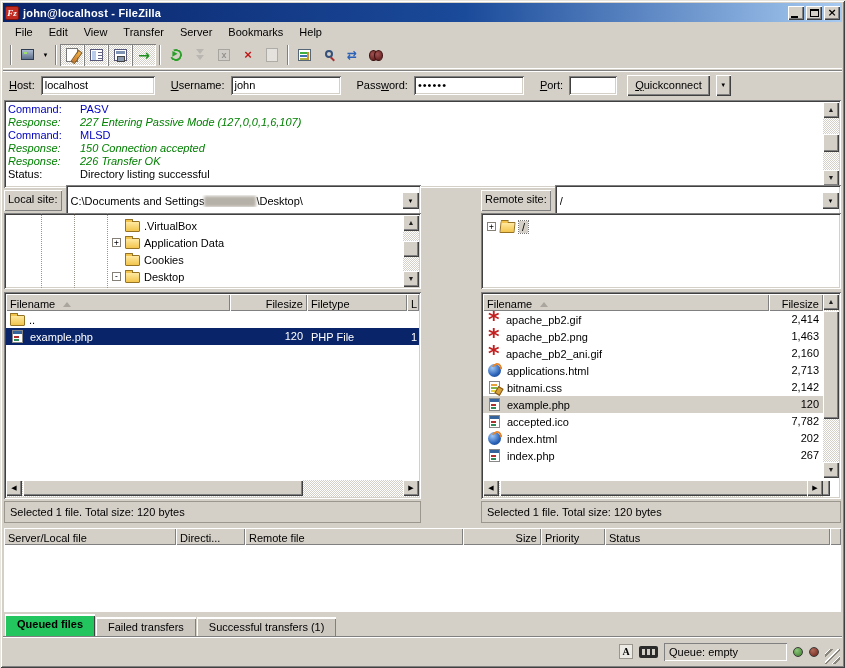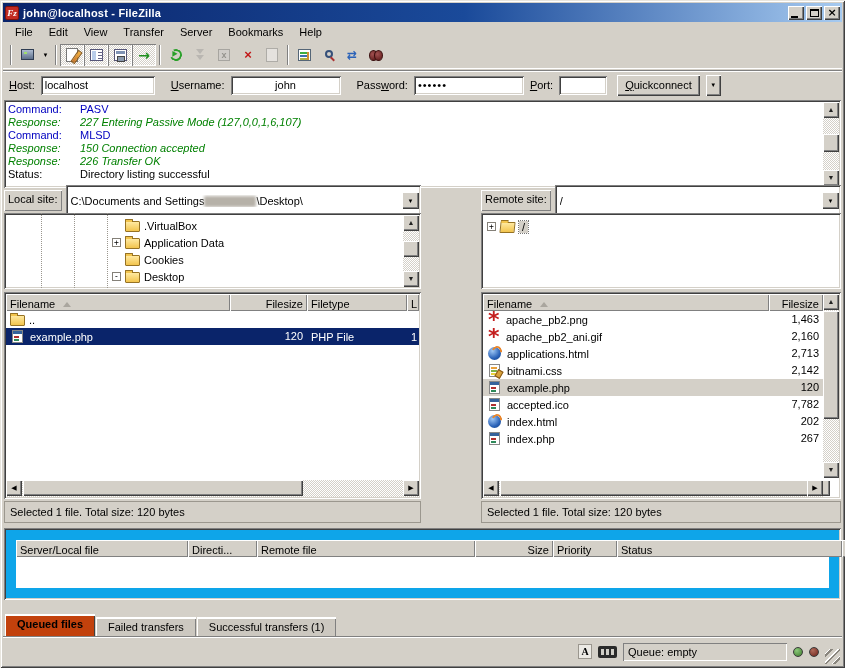--- a/index.html
+++ b/index.html
@@ -113,32 +113,32 @@
   .ic-page.php::before{content:"";position:absolute;left:0;top:0;right:0;height:3px;background:#35639c;}
   .ic-page.php::after{content:"";position:absolute;left:1px;top:5px;width:5px;height:2px;background:#b03030;box-shadow:0 3px 0 #2f8a5a;}
   .ic-page.css::before{content:"";position:absolute;left:1px;top:2px;width:6px;height:2px;background:#e8a13c;box-shadow:0 3px 0 #7fb347,0 6px 0 #e8d33c;}
   .ic-page.css::after{content:"";position:absolute;right:-3px;bottom:-2px;width:4px;height:6px;background:#d8a23a;border:1px solid #8a5a1a;transform:rotate(30deg);}
   .hsb{height:17px;flex:0 0 17px;position:relative;background-color:#fff;background-image:conic-gradient(#d4d0c8 25%,transparent 0 50%,#d4d0c8 0 75%,transparent 0);background-size:2px 2px;}
   .hsb .sbtnh{position:absolute;top:0;width:16px;height:16px;font-size:7px;line-height:16px;text-align:center;}
   .hsb .hthumb{position:absolute;top:0;height:16px;background:#d4d0c8;box-shadow:inset 1px 1px 0 #fff,inset -1px -1px 0 #404040,inset -2px -2px 0 #808080;}
   .statusline{height:22px;flex:0 0 22px;border:1px solid #9b978e;padding:4px 5px 0 5px;background:#d4d0c8;white-space:nowrap;overflow:hidden;}
   .vsb2{position:absolute;top:2px;right:2px;width:16px;bottom:21px;background-color:#fff;background-image:conic-gradient(#d4d0c8 25%,transparent 0 50%,#d4d0c8 0 75%,transparent 0);background-size:2px 2px;}
   
-  #queue{position:absolute;left:4px;top:528px;right:4px;height:72px;background:#0ea5e9;box-shadow:inset 1px 1px 0 #808080,inset -1px -1px 0 #fff,inset 2px 2px 0 #404040,inset -2px -2px 0 #d4d0c8;padding:12px;display:flex;flex-direction:column;}
+  #queue{position:absolute;left:4px;top:528px;right:4px;height:84px;background:#f9a8d4;box-shadow:inset 1px 1px 0 #808080,inset -1px -1px 0 #fff,inset 2px 2px 0 #404040,inset -2px -2px 0 #d4d0c8;padding:0;display:flex;flex-direction:column;}
   
   #tabs{position:absolute;left:5px;top:614px;height:22px;display:flex;align-items:flex-end;}
   .tab{height:19px;padding:3px 12px 0 12px;background:#ccc8c0;box-shadow:inset 1px 1px 0 #fff,inset -1px 0 0 #808080;margin-right:1px;border-top:1px solid #fff;white-space:nowrap;}
-  .tab.active{height:22px;background:#c2410c;font-weight:bold;box-shadow:inset 1px 1px 0 #fff,inset -1px 0 0 #404040;}
+  .tab.active{height:22px;background:#22c55e;font-weight:bold;box-shadow:inset 1px 1px 0 #fff,inset -1px 0 0 #404040;}
   
   #sbar-sep{position:absolute;left:3px;right:3px;top:636px;height:2px;border-top:1px solid #808080;border-bottom:1px solid #fff;}
   #statusbar{position:absolute;left:3px;right:3px;top:639px;height:25px;display:flex;align-items:center;justify-content:flex-end;gap:6px;padding-right:2px;}
   #ascii-ind{width:14px;height:15px;border:1px solid #9a968e;background:#eceae5;font:bold 10px/14px "Liberation Serif",serif;text-align:center;}
   #enc-ind{width:19px;height:12px;background:#2a2a2a;border-radius:2px;position:relative;}
   #enc-ind::before{content:"";position:absolute;left:3px;top:3px;width:3px;height:6px;background:#cfcdc6;box-shadow:5px 0 0 #cfcdc6,10px 0 0 #cfcdc6;}
-  #qstatus{width:164px;height:18px;box-shadow:inset 1px 1px 0 #808080,inset -1px -1px 0 #fff;padding:3px 5px 0 5px;background:#d4d0c8;}
+  #qstatus{width:123px;height:18px;box-shadow:inset 1px 1px 0 #808080,inset -1px -1px 0 #fff;padding:3px 5px 0 5px;background:#d4d0c8;}
   .led{width:10px;height:10px;border-radius:50%;border:1px solid #3a3a3a;}
   .led.g{background:radial-gradient(circle at 35% 30%,#8cc97a,#3f7a2e);}
   .led.r{background:radial-gradient(circle at 35% 30%,#b06a5a,#6e241c);}
   #grip{width:15px;height:15px;align-self:flex-end;background:repeating-linear-gradient(135deg,transparent 0 3px,#fff 3px 4px,#8a867e 4px 6px);}
 </style>
 </head>
 <body>
 
 <div id="win">
 
@@ -218,24 +218,24 @@
       </div>
     <div class="tbtn">
         <span class="g-bino"></span>
       </div>
   </div>
 
   <div id="qcbar">
     <span class="qlabel"><span class="u">H</span><span>ost:</span></span>
     <div class="tb" style="width:114px;">localhost</div>
     <span class="qlabel" style="margin-left:10px;"><span class="u">U</span><span>sername:</span></span>
-    <div class="tb" style="width:110px;text-align:center;">john</div>
+    <div class="tb" style="width:110px;">john</div>
     <span class="qlabel" style="margin-left:10px;"><span>Pass</span><span class="u">w</span><span>ord:</span></span>
     <div class="tb" style="width:110px;letter-spacing:1px;">••••••</div>
-    <span class="qlabel" style=""><span class="u">P</span><span>ort:</span></span>
+    <span class="qlabel" style="margin-left:10px;"><span class="u">P</span><span>ort:</span></span>
     <div class="tb" style="width:48px;"></div>
     <div id="qcbtn" class="raised">
         <span><span class="u">Q</span><span>uickconnect</span></span>
       </div>
     <div id="qcdd" class="raised">
         <span>▼</span>
       </div>
   </div>
 
   <div id="log">
@@ -384,20 +384,27 @@
               <span class="sortarr"></span>
             </div>
           <div class="hcell num" style="flex:1;">
               <span>Filesize</span>
             </div>
         </div>
         <div class="rows" style="margin-right:16px;">
           <div class="frow">
               <span class="fcell" style="width:286px;flex:0 0 286px;">
                 <span class="fico ic-img"></span>
+                <span>apache_pb2.gif</span>
+              </span>
+              <span class="fcell num" style="flex:1;">2,414</span>
+            </div>
+          <div class="frow">
+              <span class="fcell" style="width:286px;flex:0 0 286px;">
+                <span class="fico ic-img"></span>
                 <span>apache_pb2.png</span>
               </span>
               <span class="fcell num" style="flex:1;">1,463</span>
             </div>
           <div class="frow">
               <span class="fcell" style="width:286px;flex:0 0 286px;">
                 <span class="fico ic-img"></span>
                 <span>apache_pb2_ani.gif</span>
               </span>
               <span class="fcell num" style="flex:1;">2,160</span>

